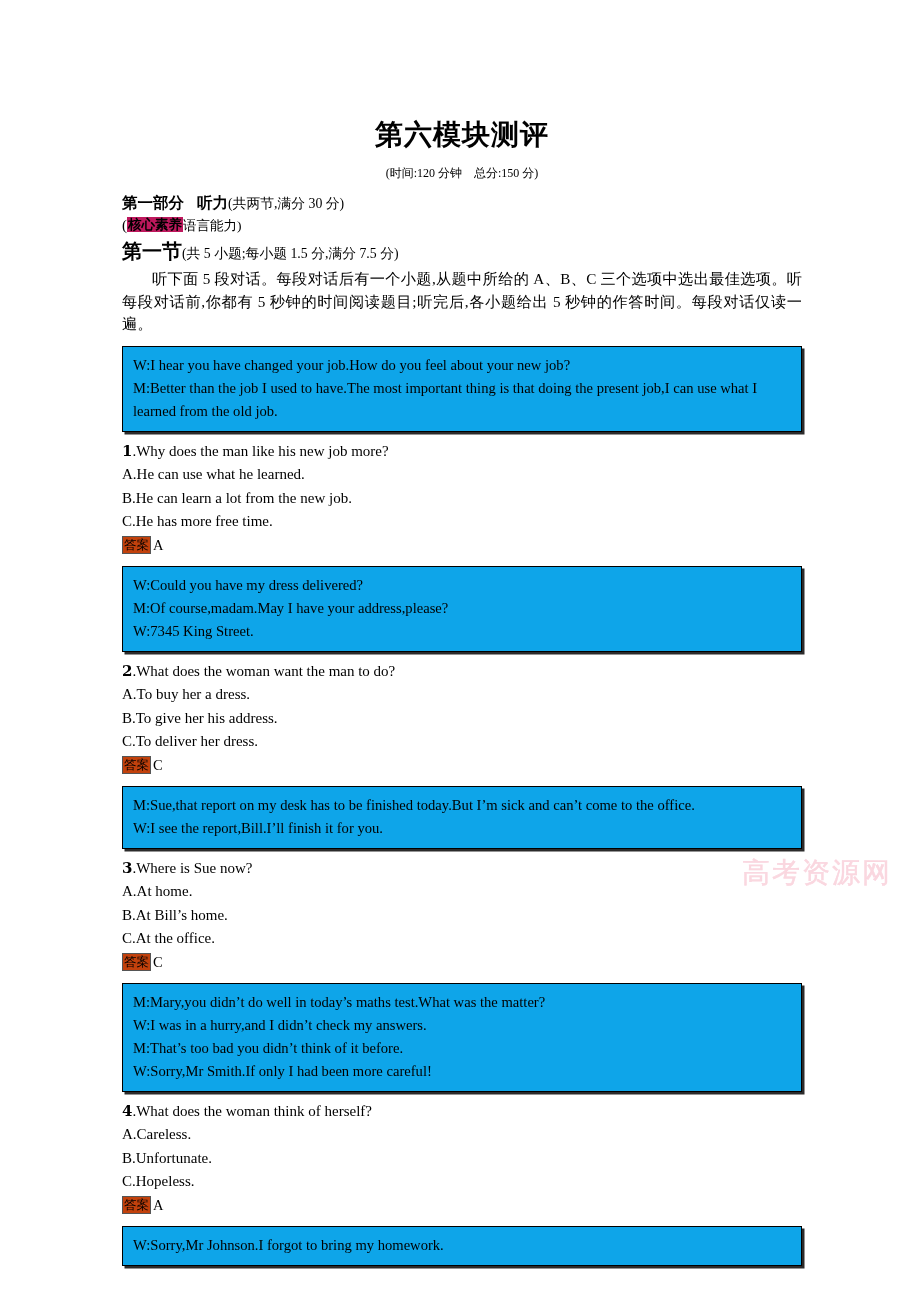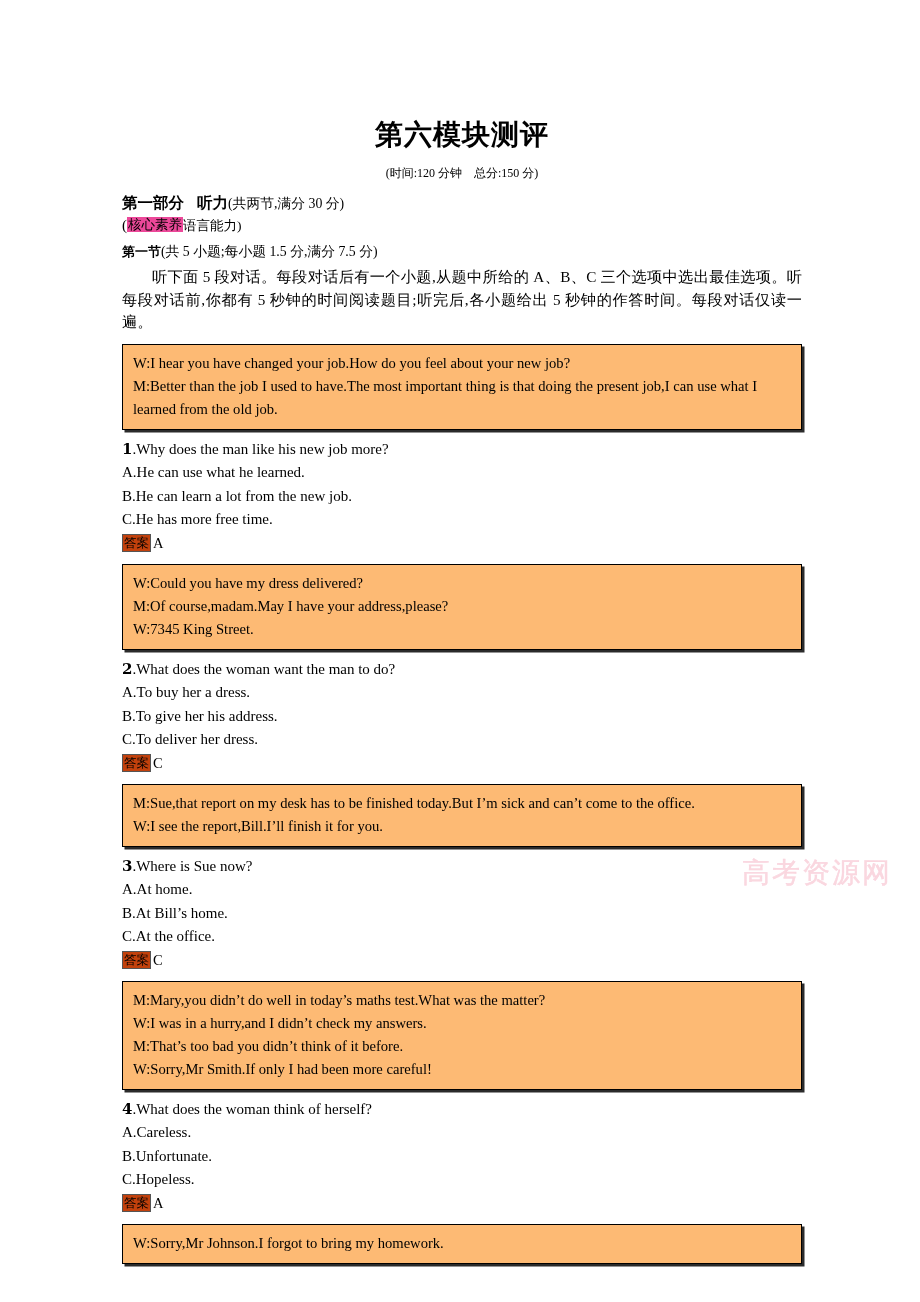--- a/index.html
+++ b/index.html
@@ -65,58 +65,58 @@
   .part-gap { display: inline-block; width: 13px; }
 
   .core-line {
     font-size: 15px;
     line-height: 20px;
     margin-top: 1px;
     white-space: nowrap;
   }
   .tag-core {
     display: inline-block;
-    background: #ec4899;
-    font-weight: normal;
+    background: #be185d;
+    font-weight: bold;
     font-family: "DejaVu Serif", "Liberation Serif", serif;
     font-size: 13.5px;
     line-height: 15px;
     padding: 0 1px;
     vertical-align: 1px;
   }
   .core-sub { font-size: 13.5px; }
 
   .section-line {
     font-size: 15px;
     line-height: 21px;
     margin-top: 5px;
     white-space: nowrap;
   }
   .section-strong {
     font-weight: bold;
     font-family: "DejaVu Serif", "Liberation Serif", serif;
-    font-size: 13px;
+    font-size: 20px;
   }
   .section-rest { font-size: 13.8px; }
 
   .directions {
     font-size: 15.2px;
     line-height: 22.5px;
     text-indent: 30px;
     margin-top: 4px;
     text-align: justify;
   }
 
   
   .dialogue-box {
     border: 1.6px solid #000000;
     box-shadow: 2.5px 2.5px 0 0 #2b2b2b;
     padding: 7px 10px 8px 10px;
     margin-top: 10px;
-    background: #fdba74;
+    background: #0ea5e9;
     box-sizing: border-box;
     position: relative;
   }
   .dialogue-line {
     font-size: 14.6px;
     line-height: 23px;
     white-space: normal;
   }
 
   

